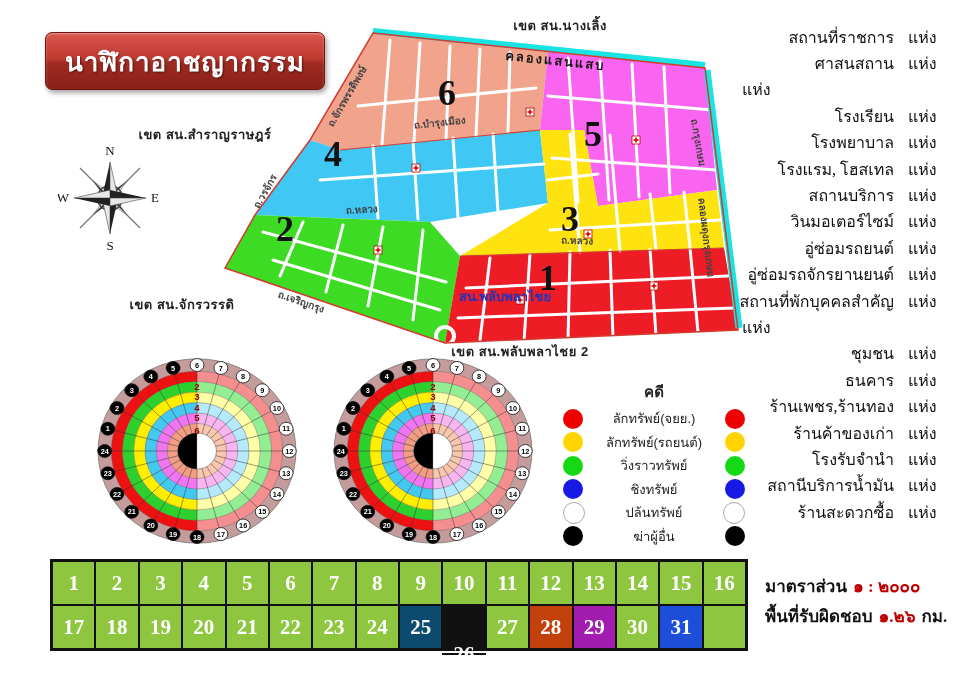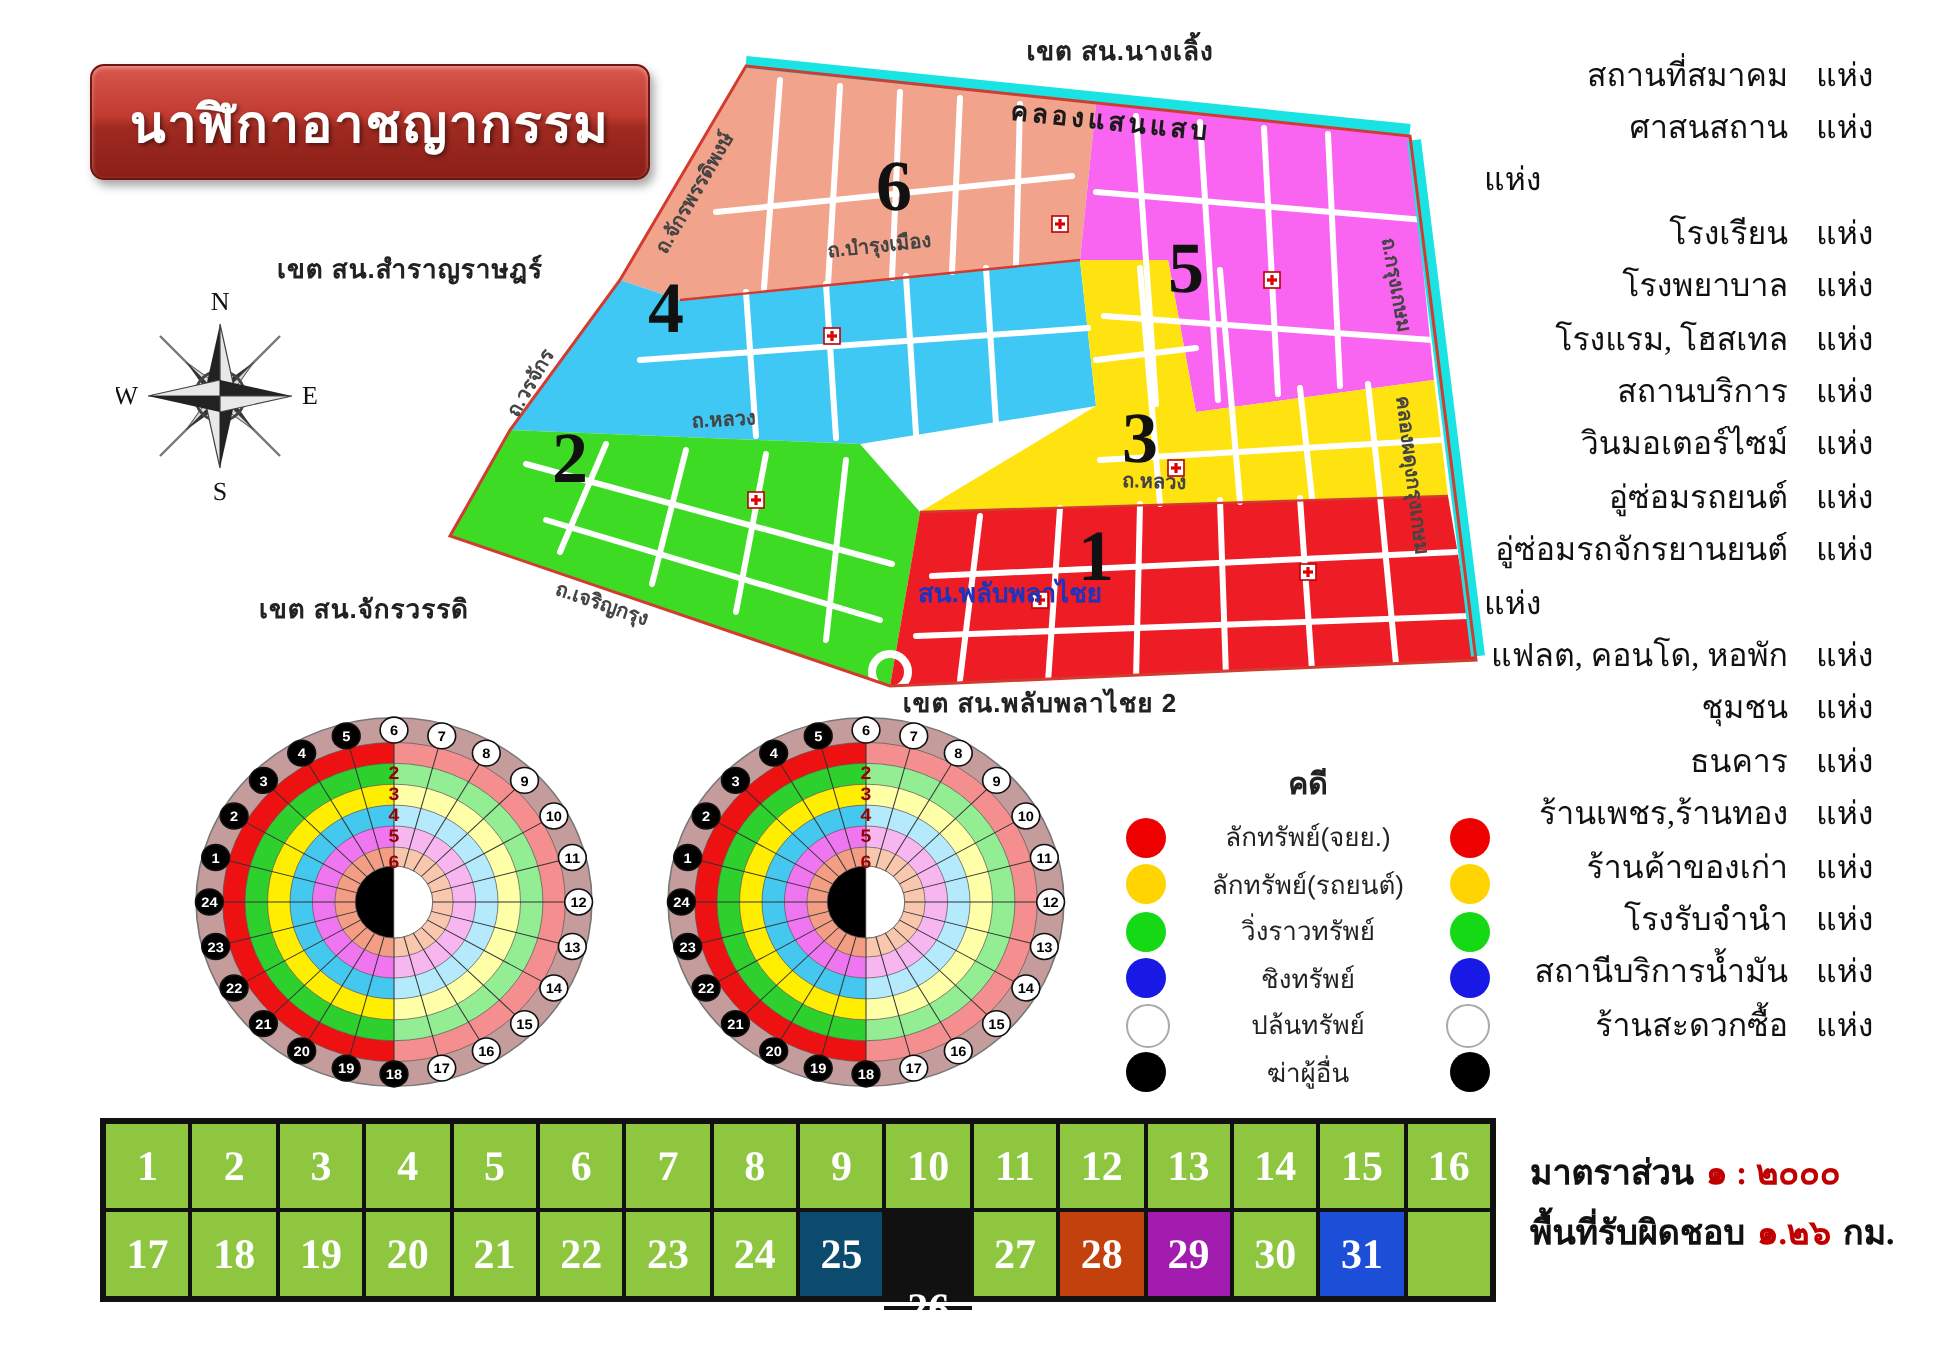--- a/index.html
+++ b/index.html
@@ -434,21 +434,21 @@
         <div class="leg-row">
           <span class="leg-dot" style="background: rgb(0, 0, 0);"></span>
           <span class="leg-label">ฆ่าผู้อื่น</span>
           <span class="leg-dot" style="background: rgb(0, 0, 0);"></span>
         </div>
       </div>
   </div>
 
   <div id="facilities" class="abs">
       <div class="fac-row">
-        <span class="fac-label">สถานที่สมาคม</span>
+        <span class="fac-label">สถานที่ราชการ</span>
         <span class="fac-unit">แห่ง</span>
       </div>
       <div class="fac-row">
         <span class="fac-label">ศาสนสถาน</span>
         <span class="fac-unit">แห่ง</span>
       </div>
       <div class="fac-row">
         <span class="fac-unit">แห่ง</span>
       </div>
       <div class="fac-row">
@@ -473,24 +473,24 @@
       </div>
       <div class="fac-row">
         <span class="fac-label">อู่ซ่อมรถยนต์</span>
         <span class="fac-unit">แห่ง</span>
       </div>
       <div class="fac-row">
         <span class="fac-label">อู่ซ่อมรถจักรยานยนต์</span>
         <span class="fac-unit">แห่ง</span>
       </div>
       <div class="fac-row">
-        <span class="fac-unit">แห่ง</span>
-      </div>
-      <div class="fac-row">
-        <span class="fac-label">แฟลต, คอนโด, หอพัก</span>
+        <span class="fac-label">สถานที่พักบุคคลสำคัญ</span>
+        <span class="fac-unit">แห่ง</span>
+      </div>
+      <div class="fac-row">
         <span class="fac-unit">แห่ง</span>
       </div>
       <div class="fac-row">
         <span class="fac-label">ชุมชน</span>
         <span class="fac-unit">แห่ง</span>
       </div>
       <div class="fac-row">
         <span class="fac-label">ธนคาร</span>
         <span class="fac-unit">แห่ง</span>
       </div>

